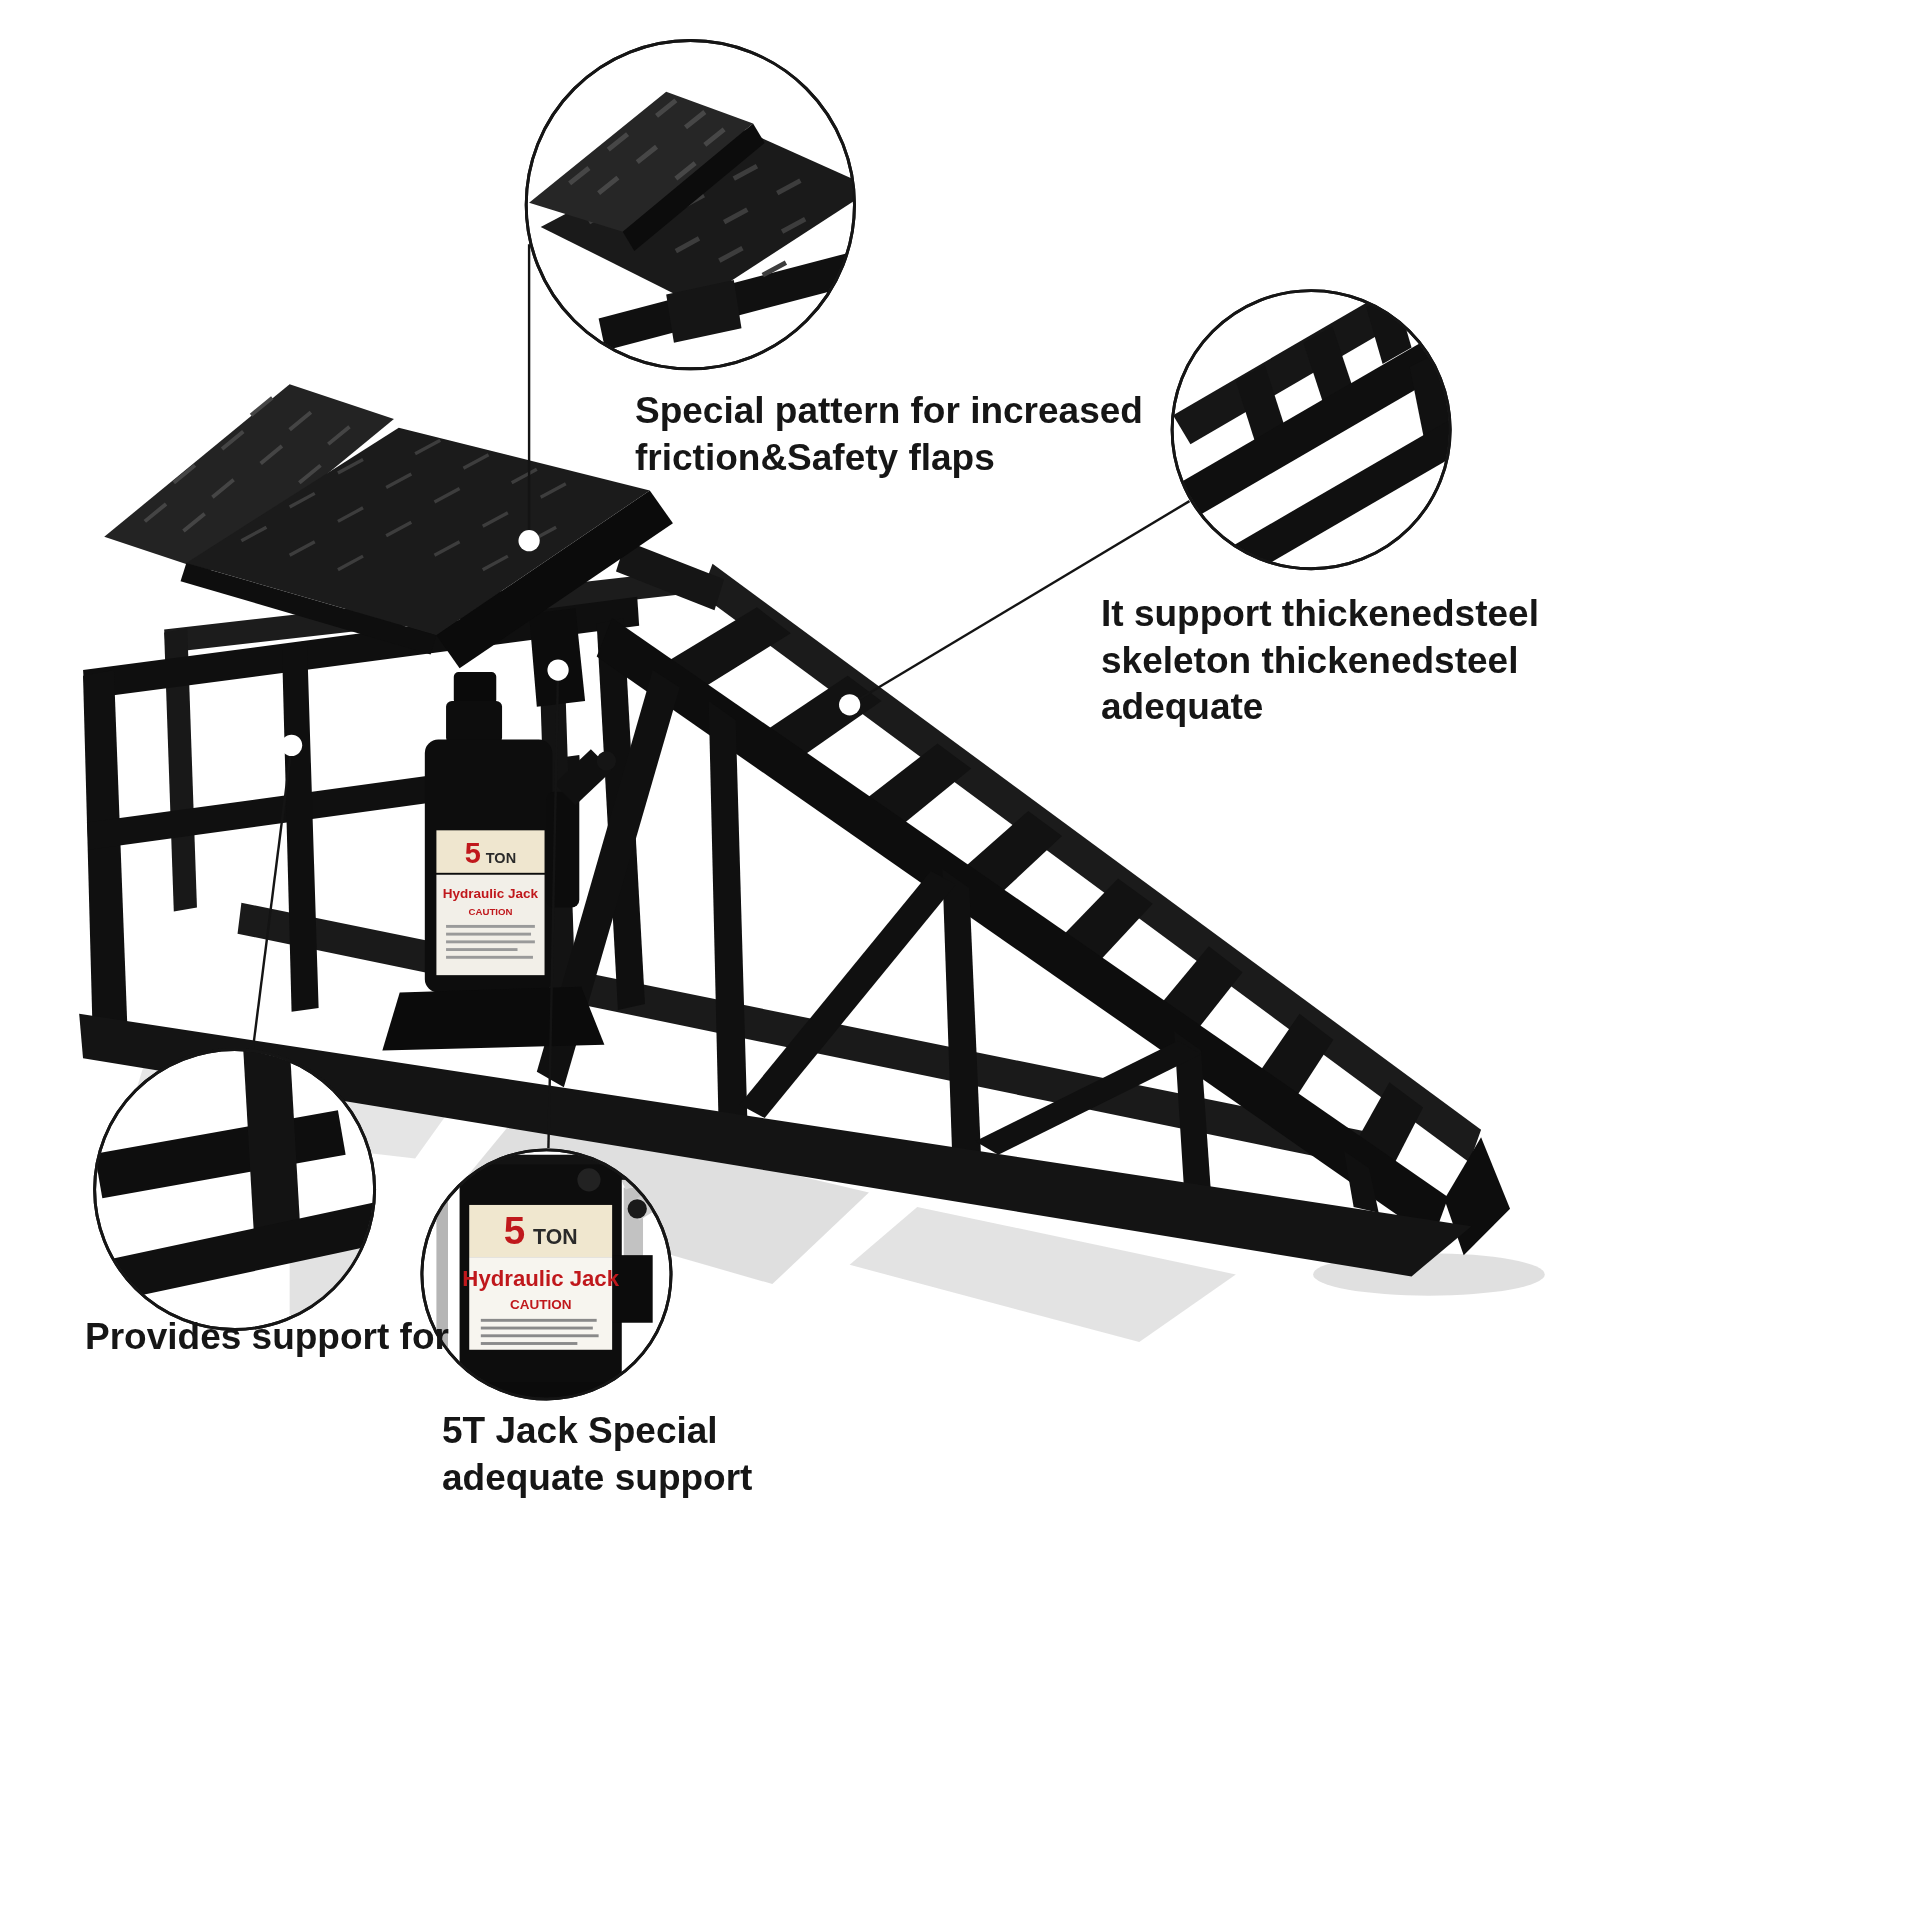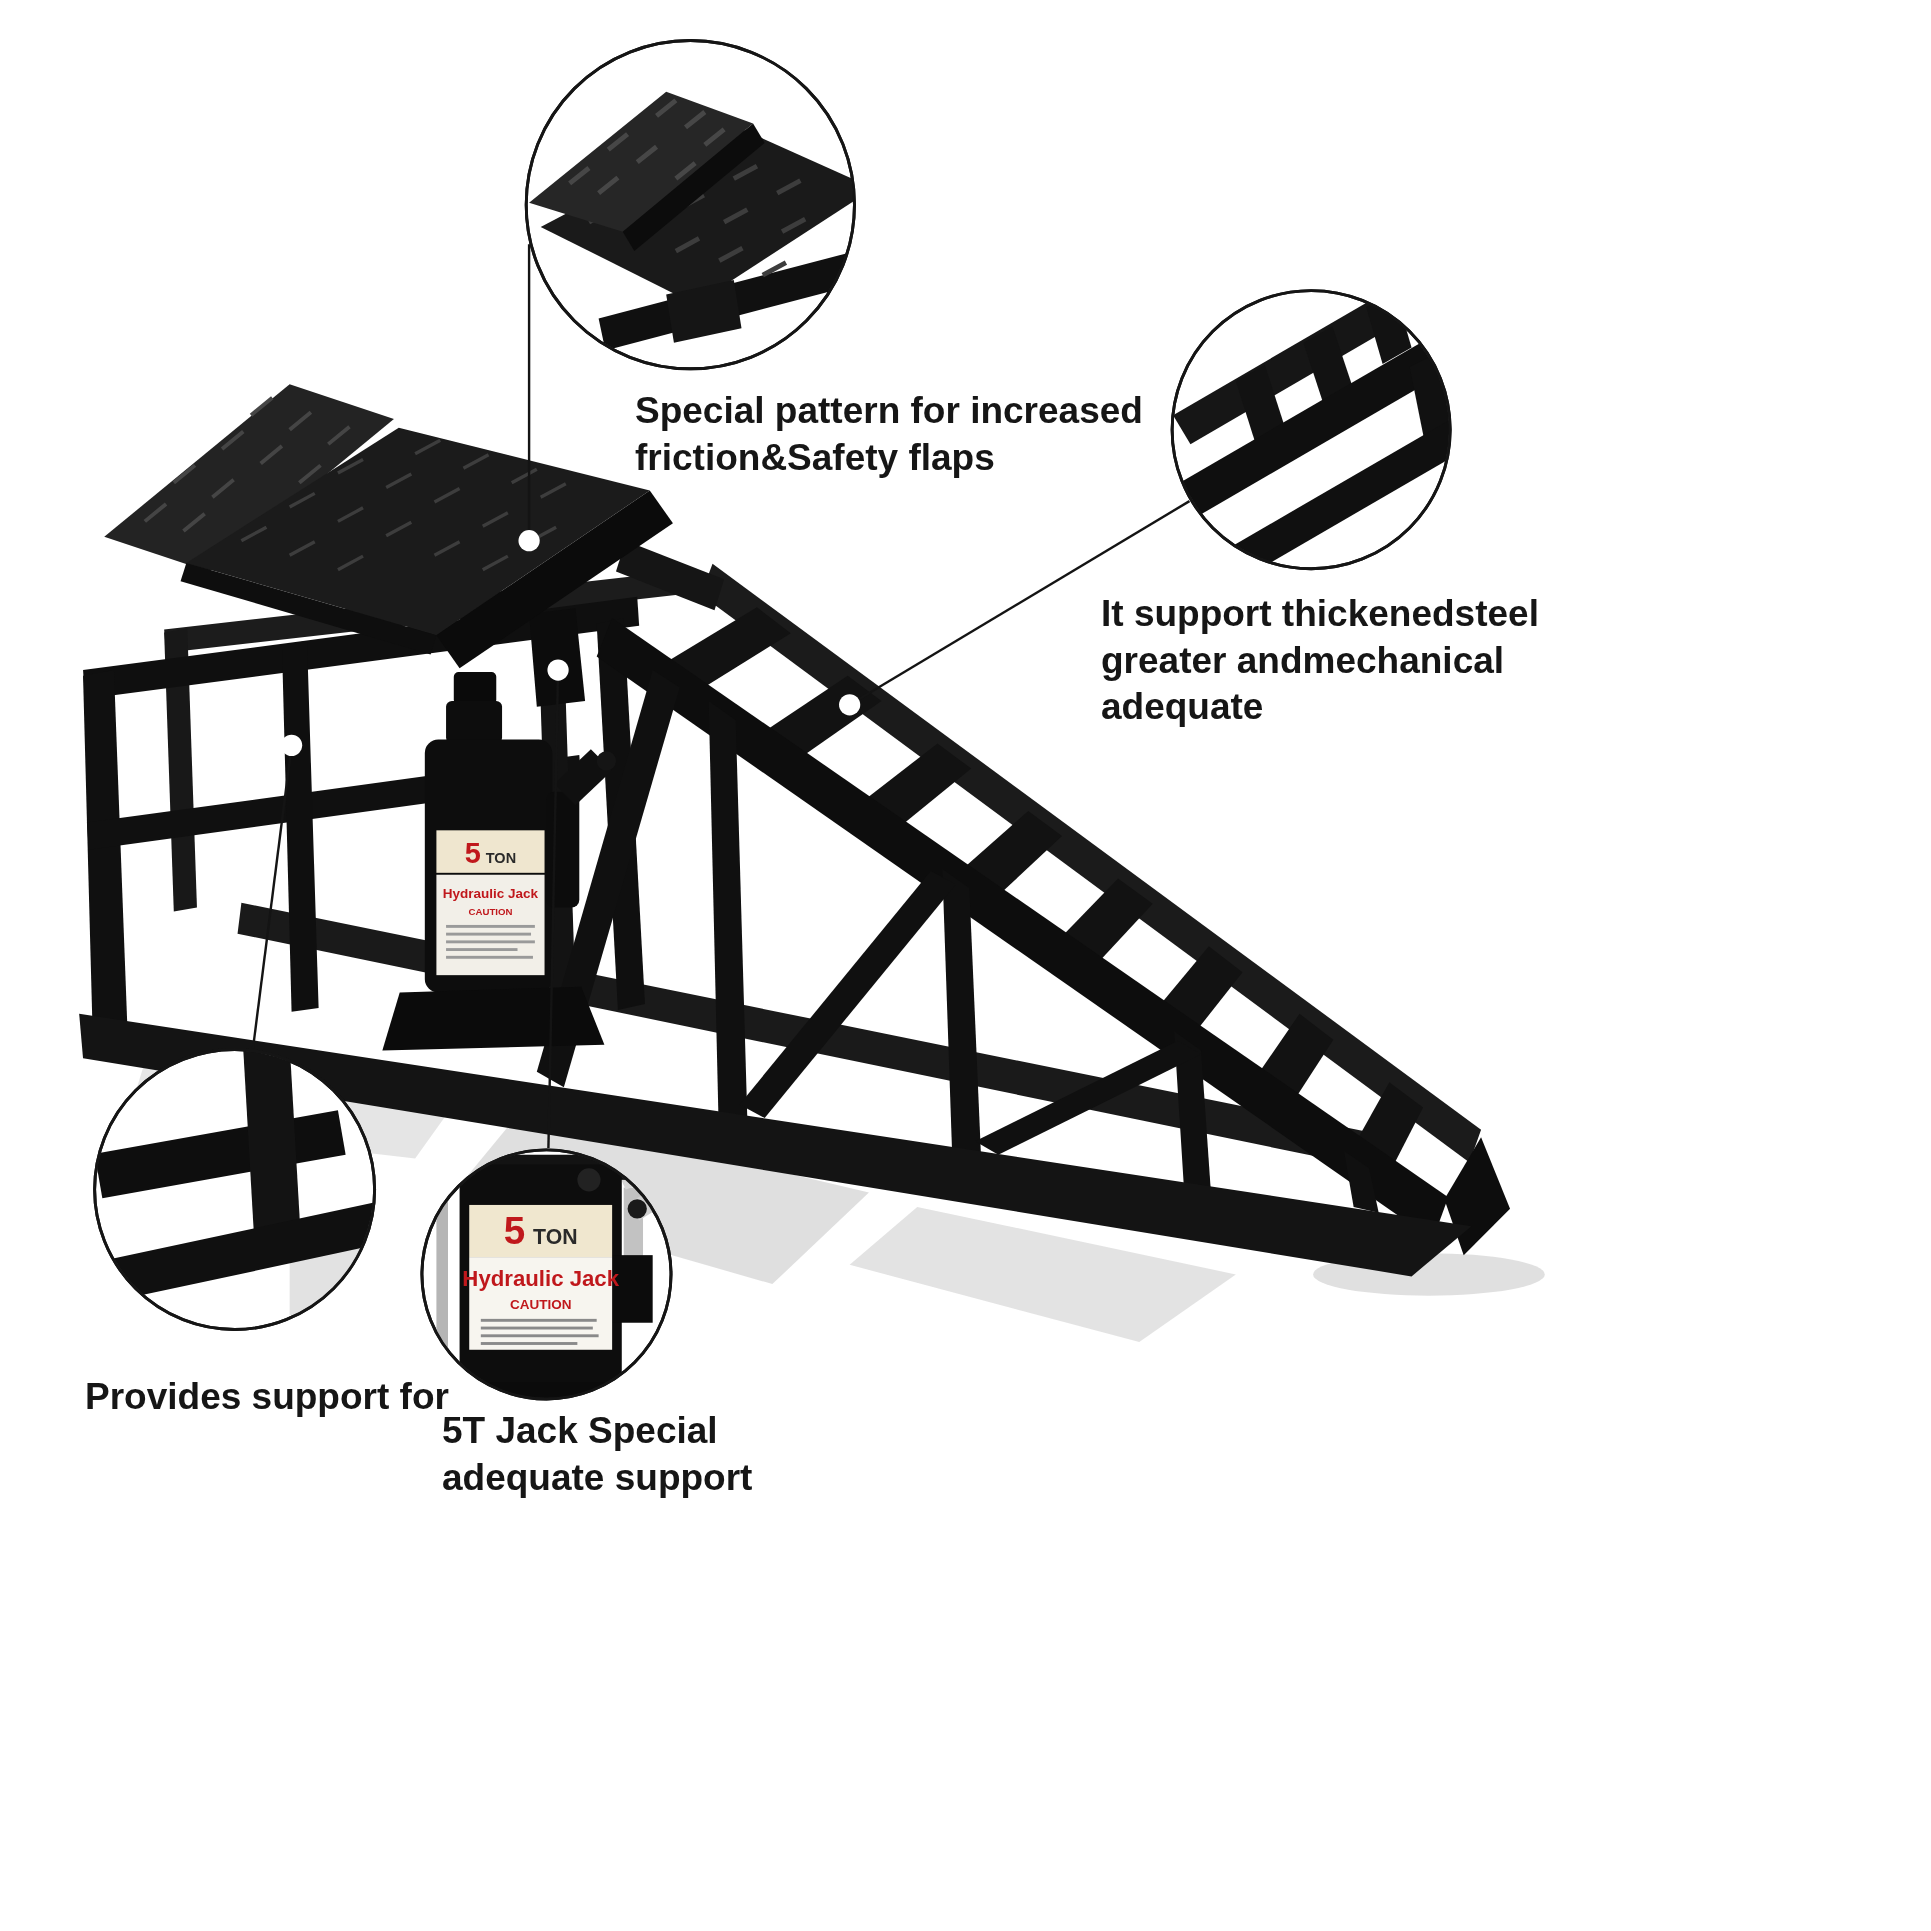--- a/index.html
+++ b/index.html
@@ -219,25 +219,25 @@
   </g>
 </svg>
 
 <div class="ann" style="left:635px;top:388px;">
   <span>Special pattern for increased</span>
   <span>friction&amp;Safety flaps</span>
 </div>
 
 <div class="ann" style="left:1101px;top:591px;">
   <span>It support thickenedsteel</span>
-  <span>greater andmechanical</span>
+  <span>skeleton thickenedsteel</span>
   <span>adequate</span>
 </div>
 
-<div class="ann" style="left:85px;top:1374px;text-align:center;">
+<div class="ann" style="left:85px;top:1314px;text-align:center;">
   <span>Provides support for</span>
 </div>
 
 <div class="ann" style="left:442px;top:1408px;">
   <span>5T Jack Special</span>
   <span>adequate support</span>
 </div>
 
 </div>
 

